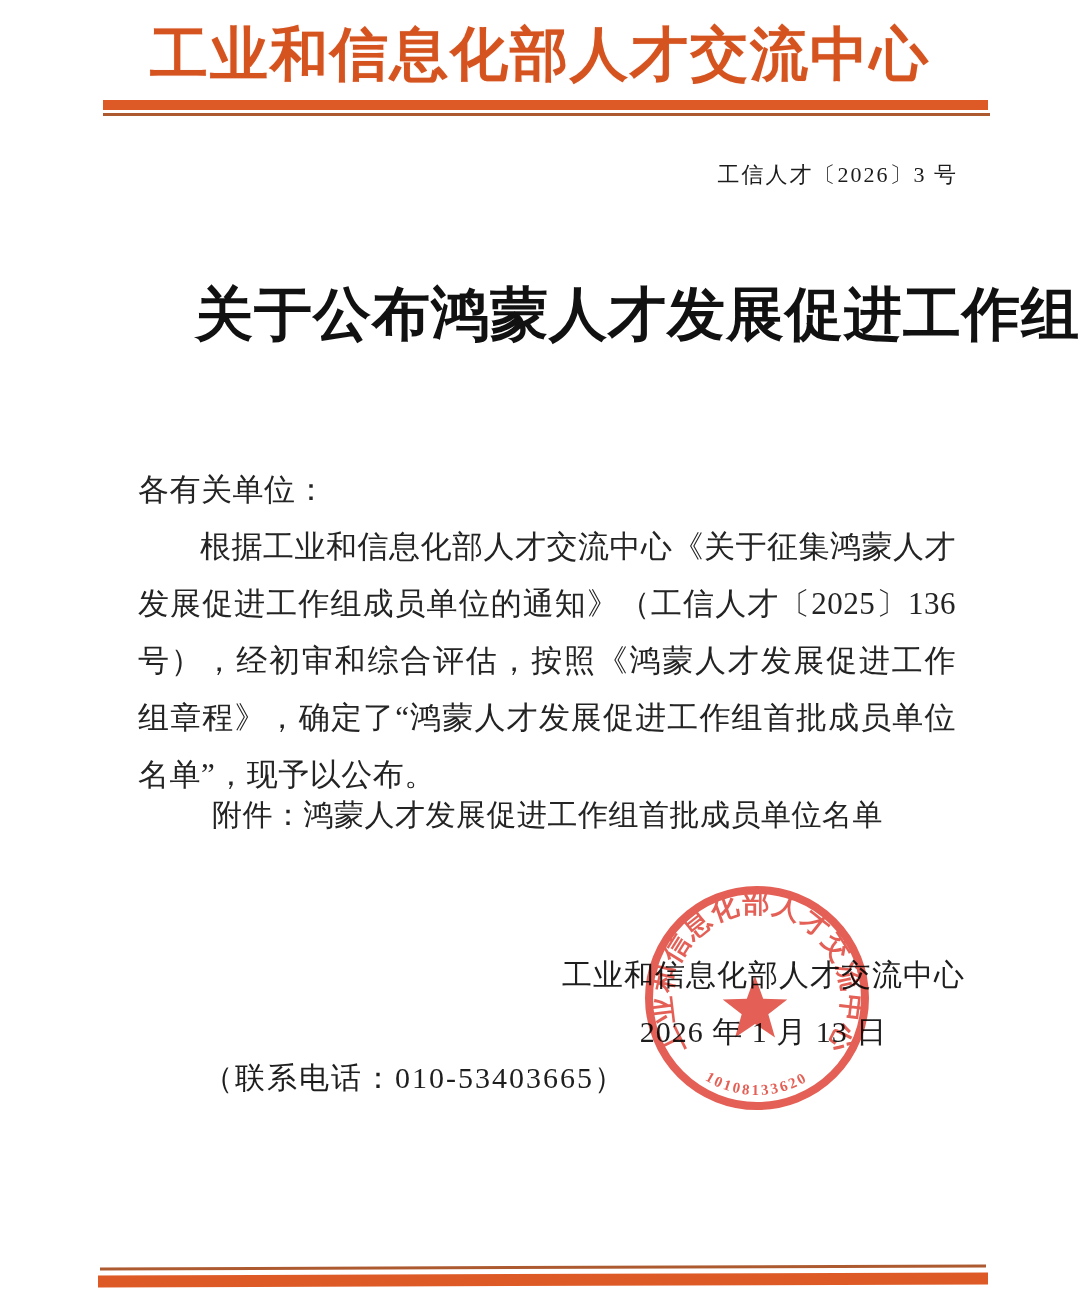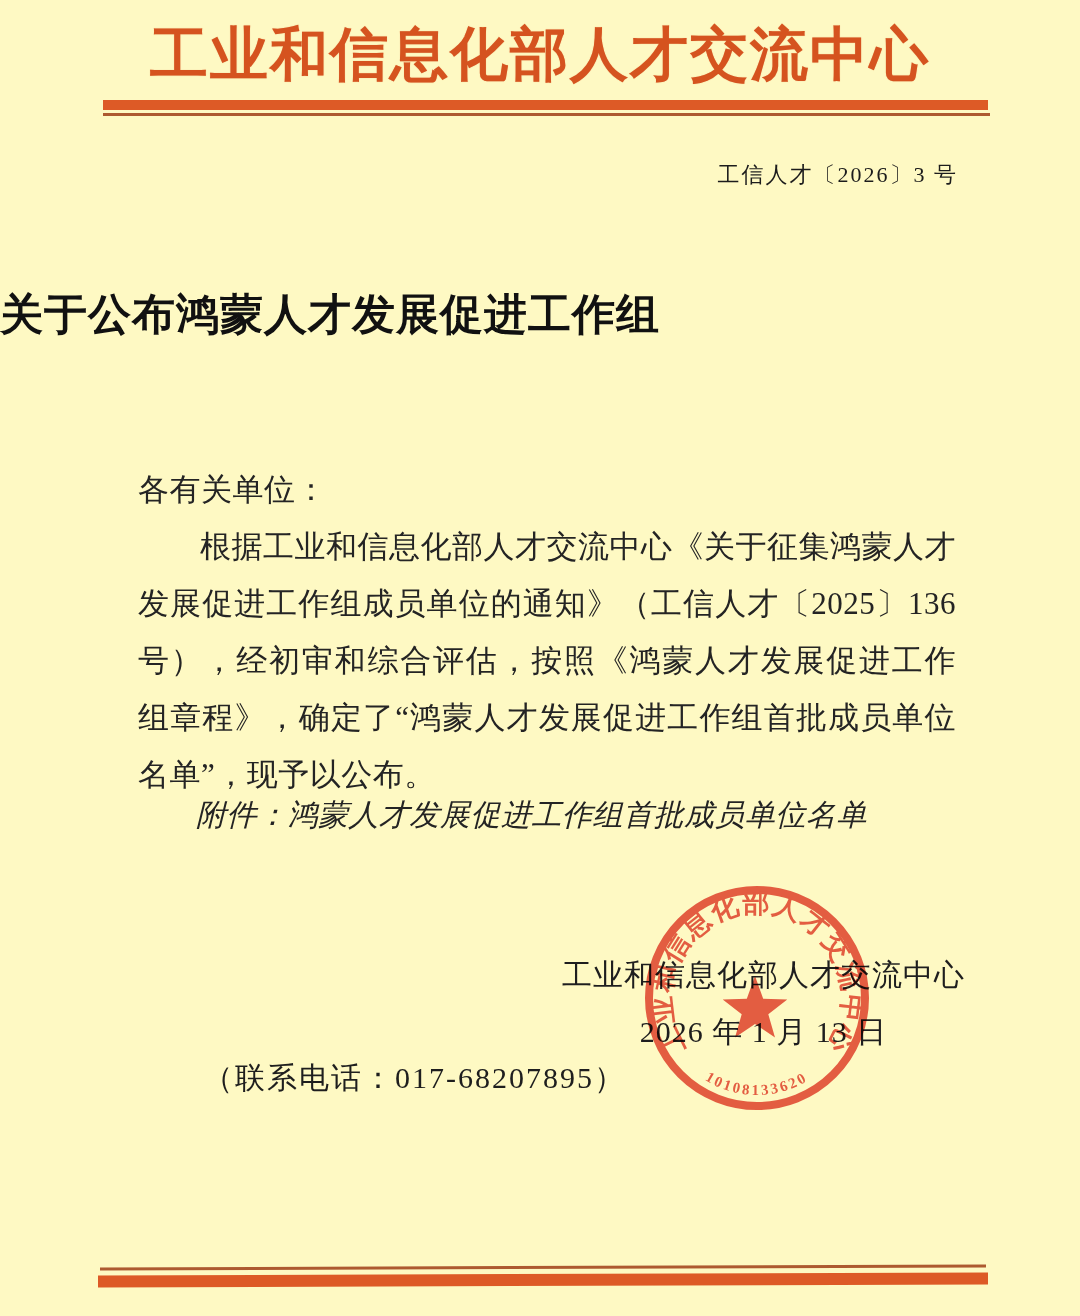--- a/index.html
+++ b/index.html
@@ -8,21 +8,21 @@
     --rule-thin:#ad5a30;
     --seal-red:#e25348;
     --ink:#212121;
   }
   *{margin:0;padding:0;box-sizing:border-box;}
   html,body{background:#e9e7e3;}
   .page{
     position:relative;
     width:1080px;height:1316px;
     margin:0 auto;
-    background:#fef9c3;
+    background:#ffffff;
     overflow:hidden;
     font-family:"Liberation Serif","DejaVu Serif",serif;
     color:var(--ink);
   }
   .org-title{
     position:absolute;top:16px;left:0;right:0;
     text-align:center;
     font-size:58px;font-weight:bold;
     letter-spacing:2px;
     color:var(--header-red);
@@ -34,38 +34,38 @@
   .rule.h-thin{top:113px;left:103px;right:90px;height:3px;background:var(--rule-thin);}
   .rule.f-thin{top:1266px;left:100px;right:94px;height:3px;background:var(--rule-thin);transform:rotate(-0.2deg);}
   .rule.f-thick{top:1274px;left:98px;right:92px;height:12px;background:var(--rule-thick);transform:rotate(-0.2deg);}
   .doc-number{
     position:absolute;top:160px;right:122px;
     font-size:22px;letter-spacing:2px;
     color:#1c1c1c;
   }
   .doc-title{
     position:absolute;top:284px;left:0;right:0;
-    text-align:left;
-    font-size:43px;font-weight:bold;
+    text-align:right;
+    font-size:58px;font-weight:bold;
     line-height:62px;letter-spacing:1px;
     color:#111;
   }
   .body-text{
     position:absolute;top:461px;left:126px;width:818px;
     font-size:31px;line-height:57px;
     letter-spacing:.5px;
     text-align:justify;
     color:#242424;
     margin-left:12px;
   }
   .body-text p.indent{text-indent:2em;}
   .attachment{
-    position:absolute;top:786px;left:136px;width:818px;
+    position:absolute;top:786px;left:152px;width:818px;
     font-size:30px;line-height:57px;letter-spacing:.5px;
-    text-indent:2em;color:#242424;font-style:italic;
+    text-indent:2em;color:#242424;
   }
   .signature{
     position:absolute;top:946px;right:115px;
     text-align:center;
     font-size:30px;line-height:57px;letter-spacing:1px;
     color:#1e1e1e;
   }
   .contact{
     position:absolute;top:1049px;left:203px;
     font-size:30px;line-height:57px;letter-spacing:2px;
@@ -106,21 +106,21 @@
     <p class="indent">根据工业和信息化部人才交流中心《关于征集鸿蒙人才发展促进工作组成员单位的通知》（工信人才〔2025〕136 号），经初审和综合评估，按照《鸿蒙人才发展促进工作组章程》，确定了“鸿蒙人才发展促进工作组首批成员单位名单”，现予以公布。</p>
   </div>
 
   <div class="attachment">附件：鸿蒙人才发展促进工作组首批成员单位名单</div>
 
   <div class="signature">
     <div>工业和信息化部人才交流中心</div>
     <div>2026 年 1 月 13 日</div>
   </div>
 
-  <div class="contact">（联系电话：017-68207895）</div>
+  <div class="contact">（联系电话：010-53403665）</div>
 
   <div class="seal">
     <svg viewBox="0 0 228 228" xmlns="http://www.w3.org/2000/svg">
       <defs>
         <path id="sealArcTop" d="M 43.6 163.3 A 86 86 0 1 1 184.4 163.3" fill="none"></path>
         <path id="sealArcBottom" d="M 58.4 193.5 A 97 97 0 0 0 169.6 193.5" fill="none"></path>
       </defs>
       <circle class="ring" cx="114" cy="114" r="108"></circle>
       <text class="ring-text">
         <textPath href="#sealArcTop" startOffset="50%" text-anchor="middle">工业和信息化部人才交流中心</textPath>

